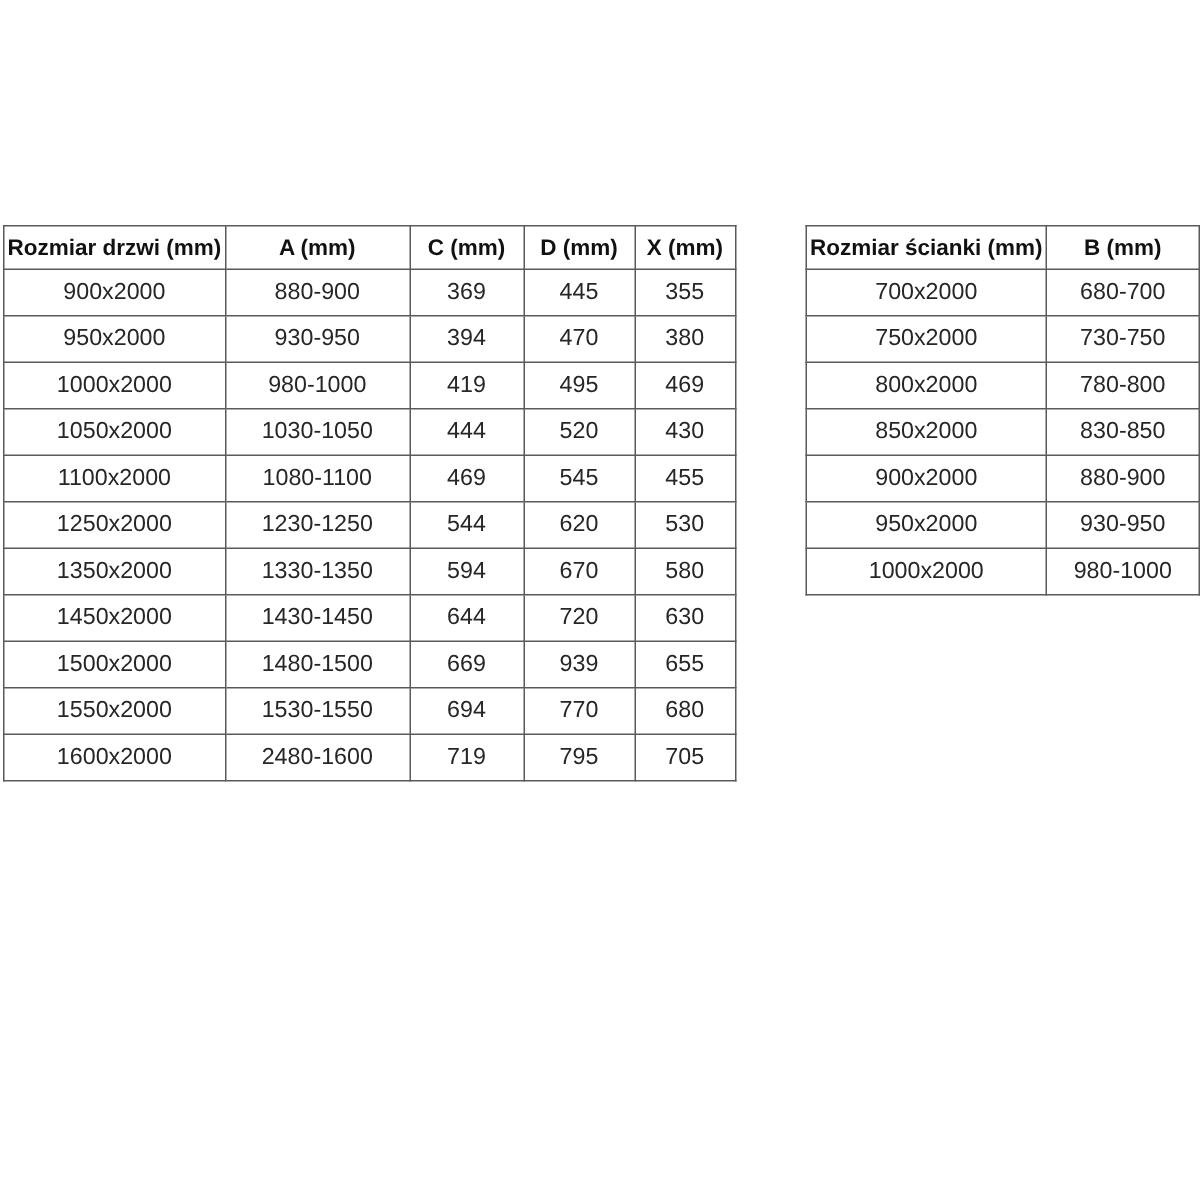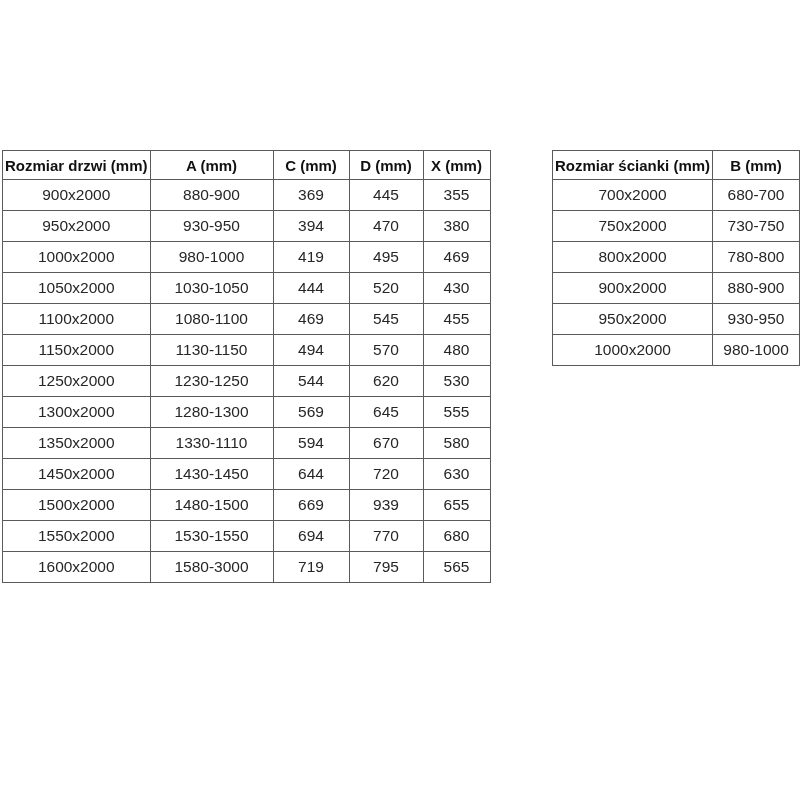--- a/index.html
+++ b/index.html
@@ -14,21 +14,21 @@
     font-family: "Liberation Sans", sans-serif;
     overflow: hidden;
   }
   table.spec-table {
     border-collapse: collapse;
     table-layout: fixed;
     position: absolute;
     background: #ffffff;
   }
   #table-doors { left: 2px; top: 150px; }
-  #table-walls { left: 552px; top: 150px; }
+  #table-walls { left: 537px; top: 150px; }
   .spec-table th,
   .spec-table td {
     border: 1px solid #5a5a5a;
     text-align: center;
     vertical-align: middle;
     padding: 0 2px;
     white-space: nowrap;
     overflow: hidden;
   }
   .spec-table th {
@@ -95,43 +95,29 @@
         <td>430</td>
       </tr>
       <tr>
         <td>1100x2000</td>
         <td>1080-1100</td>
         <td>469</td>
         <td>545</td>
         <td>455</td>
       </tr>
       <tr>
-        <td>1150x2000</td>
-        <td>1130-1150</td>
-        <td>494</td>
-        <td>570</td>
-        <td>480</td>
-      </tr>
-      <tr>
         <td>1250x2000</td>
         <td>1230-1250</td>
         <td>544</td>
         <td>620</td>
         <td>530</td>
       </tr>
       <tr>
-        <td>1300x2000</td>
-        <td>1280-1300</td>
-        <td>569</td>
-        <td>645</td>
-        <td>555</td>
-      </tr>
-      <tr>
         <td>1350x2000</td>
-        <td>1330-1110</td>
+        <td>1330-1350</td>
         <td>594</td>
         <td>670</td>
         <td>580</td>
       </tr>
       <tr>
         <td>1450x2000</td>
         <td>1430-1450</td>
         <td>644</td>
         <td>720</td>
         <td>630</td>
@@ -145,24 +131,24 @@
       </tr>
       <tr>
         <td>1550x2000</td>
         <td>1530-1550</td>
         <td>694</td>
         <td>770</td>
         <td>680</td>
       </tr>
       <tr>
         <td>1600x2000</td>
-        <td>1580-3000</td>
+        <td>2480-1600</td>
         <td>719</td>
         <td>795</td>
-        <td>565</td>
+        <td>705</td>
       </tr>
     </tbody>
 </table>
 
 <table id="table-walls" class="spec-table">
   <colgroup>
     <col style="width:139px">
     <col style="width:117px">
   </colgroup>
   <thead>
@@ -178,20 +164,24 @@
       </tr>
       <tr>
         <td>750x2000</td>
         <td>730-750</td>
       </tr>
       <tr>
         <td>800x2000</td>
         <td>780-800</td>
       </tr>
       <tr>
+        <td>850x2000</td>
+        <td>830-850</td>
+      </tr>
+      <tr>
         <td>900x2000</td>
         <td>880-900</td>
       </tr>
       <tr>
         <td>950x2000</td>
         <td>930-950</td>
       </tr>
       <tr>
         <td>1000x2000</td>
         <td>980-1000</td>

